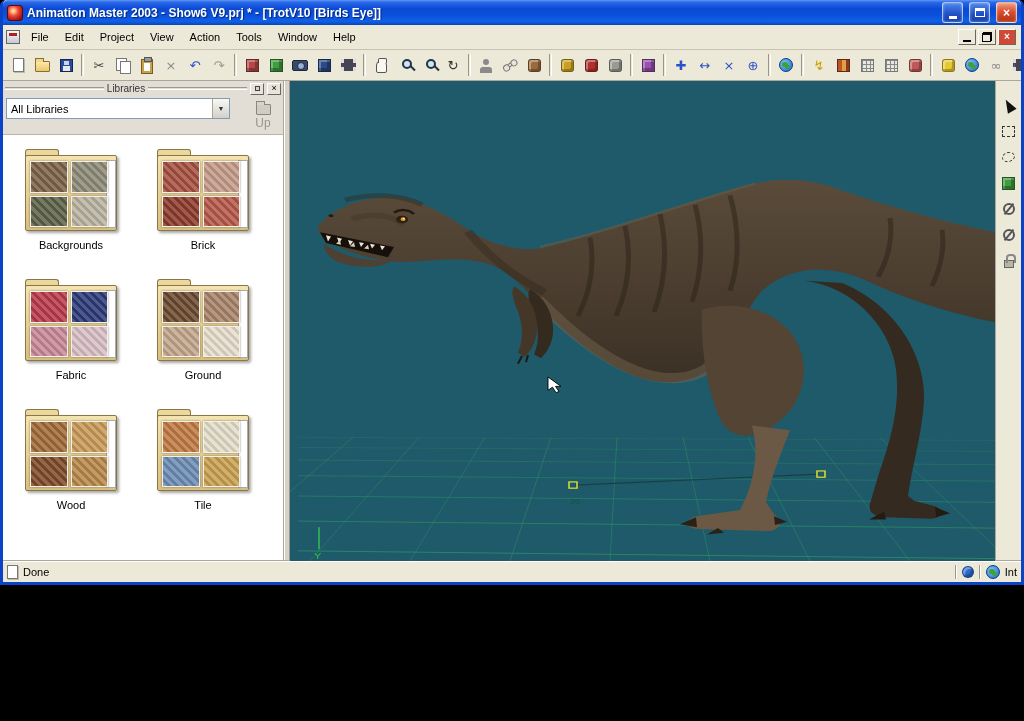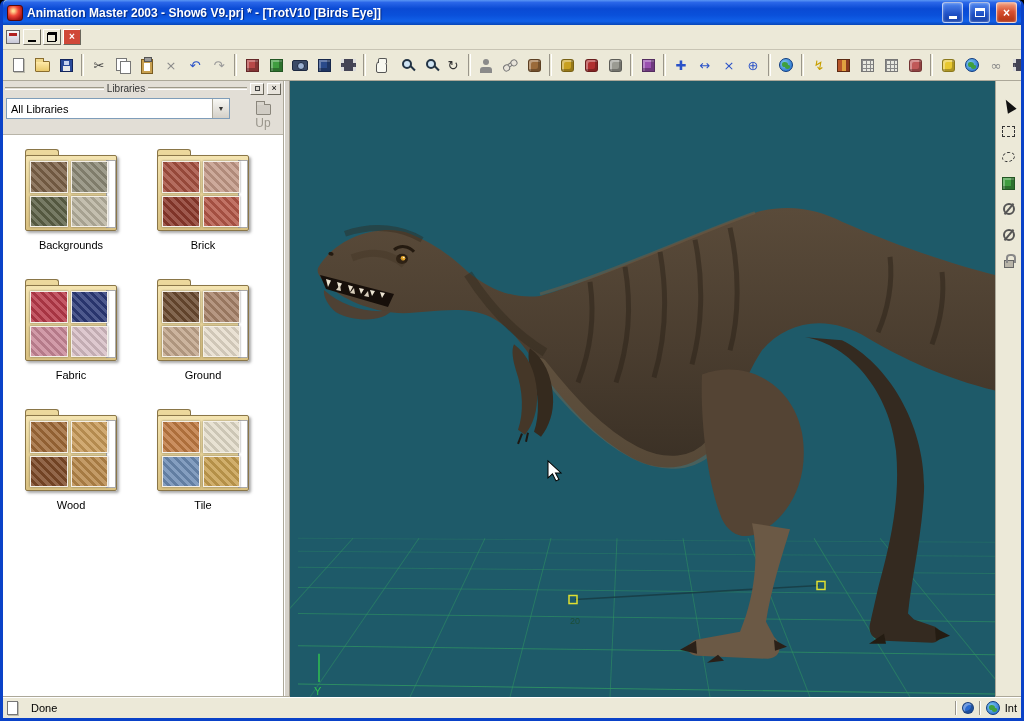--- a/index.html
+++ b/index.html
@@ -1,17 +1,17 @@
 <!DOCTYPE html>
 <html><head>
 <meta charset="utf-8">
 <style>
   *{margin:0;padding:0;box-sizing:border-box}
   html,body{width:1024px;height:721px;background:#000;font-family:"Liberation Sans",sans-serif;overflow:hidden}
-  .window{width:1024px;height:721px;display:flex;flex-direction:column;border:3px solid #0a42c8;border-top:none;border-radius:6px 6px 0 0;background:#fef9c3}
+  .window{width:1024px;height:585px;display:flex;flex-direction:column;border:3px solid #0a42c8;border-top:none;border-radius:6px 6px 0 0;background:#fef9c3}
 
   
   .titlebar{height:25px;flex:0 0 25px;display:flex;align-items:center;padding:0 4px;gap:4px;
     background:linear-gradient(180deg,#5a96f4 0%,#2a66e8 10%,#0a4ad4 35%,#0a50da 60%,#1160e8 85%,#0846b8 100%);
     border-radius:5px 5px 0 0}
   .app-icon{width:16px;height:16px;border-radius:3px;border:1px solid #5a0808;flex:0 0 16px;
     background:radial-gradient(circle at 38% 35%,#ffd890 8%,#f04838 40%,#a81818 75%,#701010)}
   .title-text{color:#fff;font-weight:bold;font-size:12px;text-shadow:1px 1px 1px #00257a;white-space:nowrap;overflow:hidden;flex:1}
   .tb-btn{width:21px;height:21px;margin-left:2px;border-radius:3px;border:1px solid rgba(255,255,255,.65);
     display:flex;align-items:center;justify-content:center;color:#fff;font-size:12px;font-weight:bold;cursor:default;
@@ -120,21 +120,21 @@
   
   .viewport{flex:1;position:relative;min-width:0;background:#1e5a69}
   .vp-svg{position:absolute;inset:0;width:100%;height:100%}
 
   
   .right-toolbar{width:26px;flex:0 0 26px;background:#ece9d8;border-left:1px solid #aca899;display:flex;flex-direction:column;align-items:center;padding-top:12px;gap:2px}
   .rbtn{border:1px solid transparent}
 
   
   .statusbar{height:21px;flex:0 0 21px;background:#ece9d8;border-top:1px solid #fff;box-shadow:0 -1px 0 #aca899;display:flex;align-items:center;padding:0 4px;gap:5px;font-size:11px}
-  .sb-left{flex:1;display:flex;align-items:center;gap:13px}
+  .sb-left{flex:1;display:flex;align-items:center;gap:5px}
   .sb-sep{width:2px;height:14px;border-left:1px solid #9a968c;border-right:1px solid #fff}
   .sb-net{width:12px;height:12px;border-radius:50%}
 </style>
 </head>
 <body>
 
 <div class="window">
 
   <div class="titlebar">
     <span class="app-icon"></span>
@@ -145,20 +145,30 @@
     <span class="tb-btn">
         <span class="g-max2"></span>
       </span>
     <span class="tb-btn close">
         <span>×</span>
       </span>
   </div>
 
   <div class="menubar">
     <span class="child-icon"></span>
+    <div class="menu-items">
+        <span class="menu-item">File</span>
+        <span class="menu-item">Edit</span>
+        <span class="menu-item">Project</span>
+        <span class="menu-item">View</span>
+        <span class="menu-item">Action</span>
+        <span class="menu-item">Tools</span>
+        <span class="menu-item">Window</span>
+        <span class="menu-item">Help</span>
+      </div>
     <div class="mdi-btns">
       <button class="mdi-btn">
           <span class="g-min"></span>
         </button>
       <button class="mdi-btn">
           <span class="g-restore"></span>
         </button>
       <button class="mdi-btn close">
           <span>×</span>
         </button>

